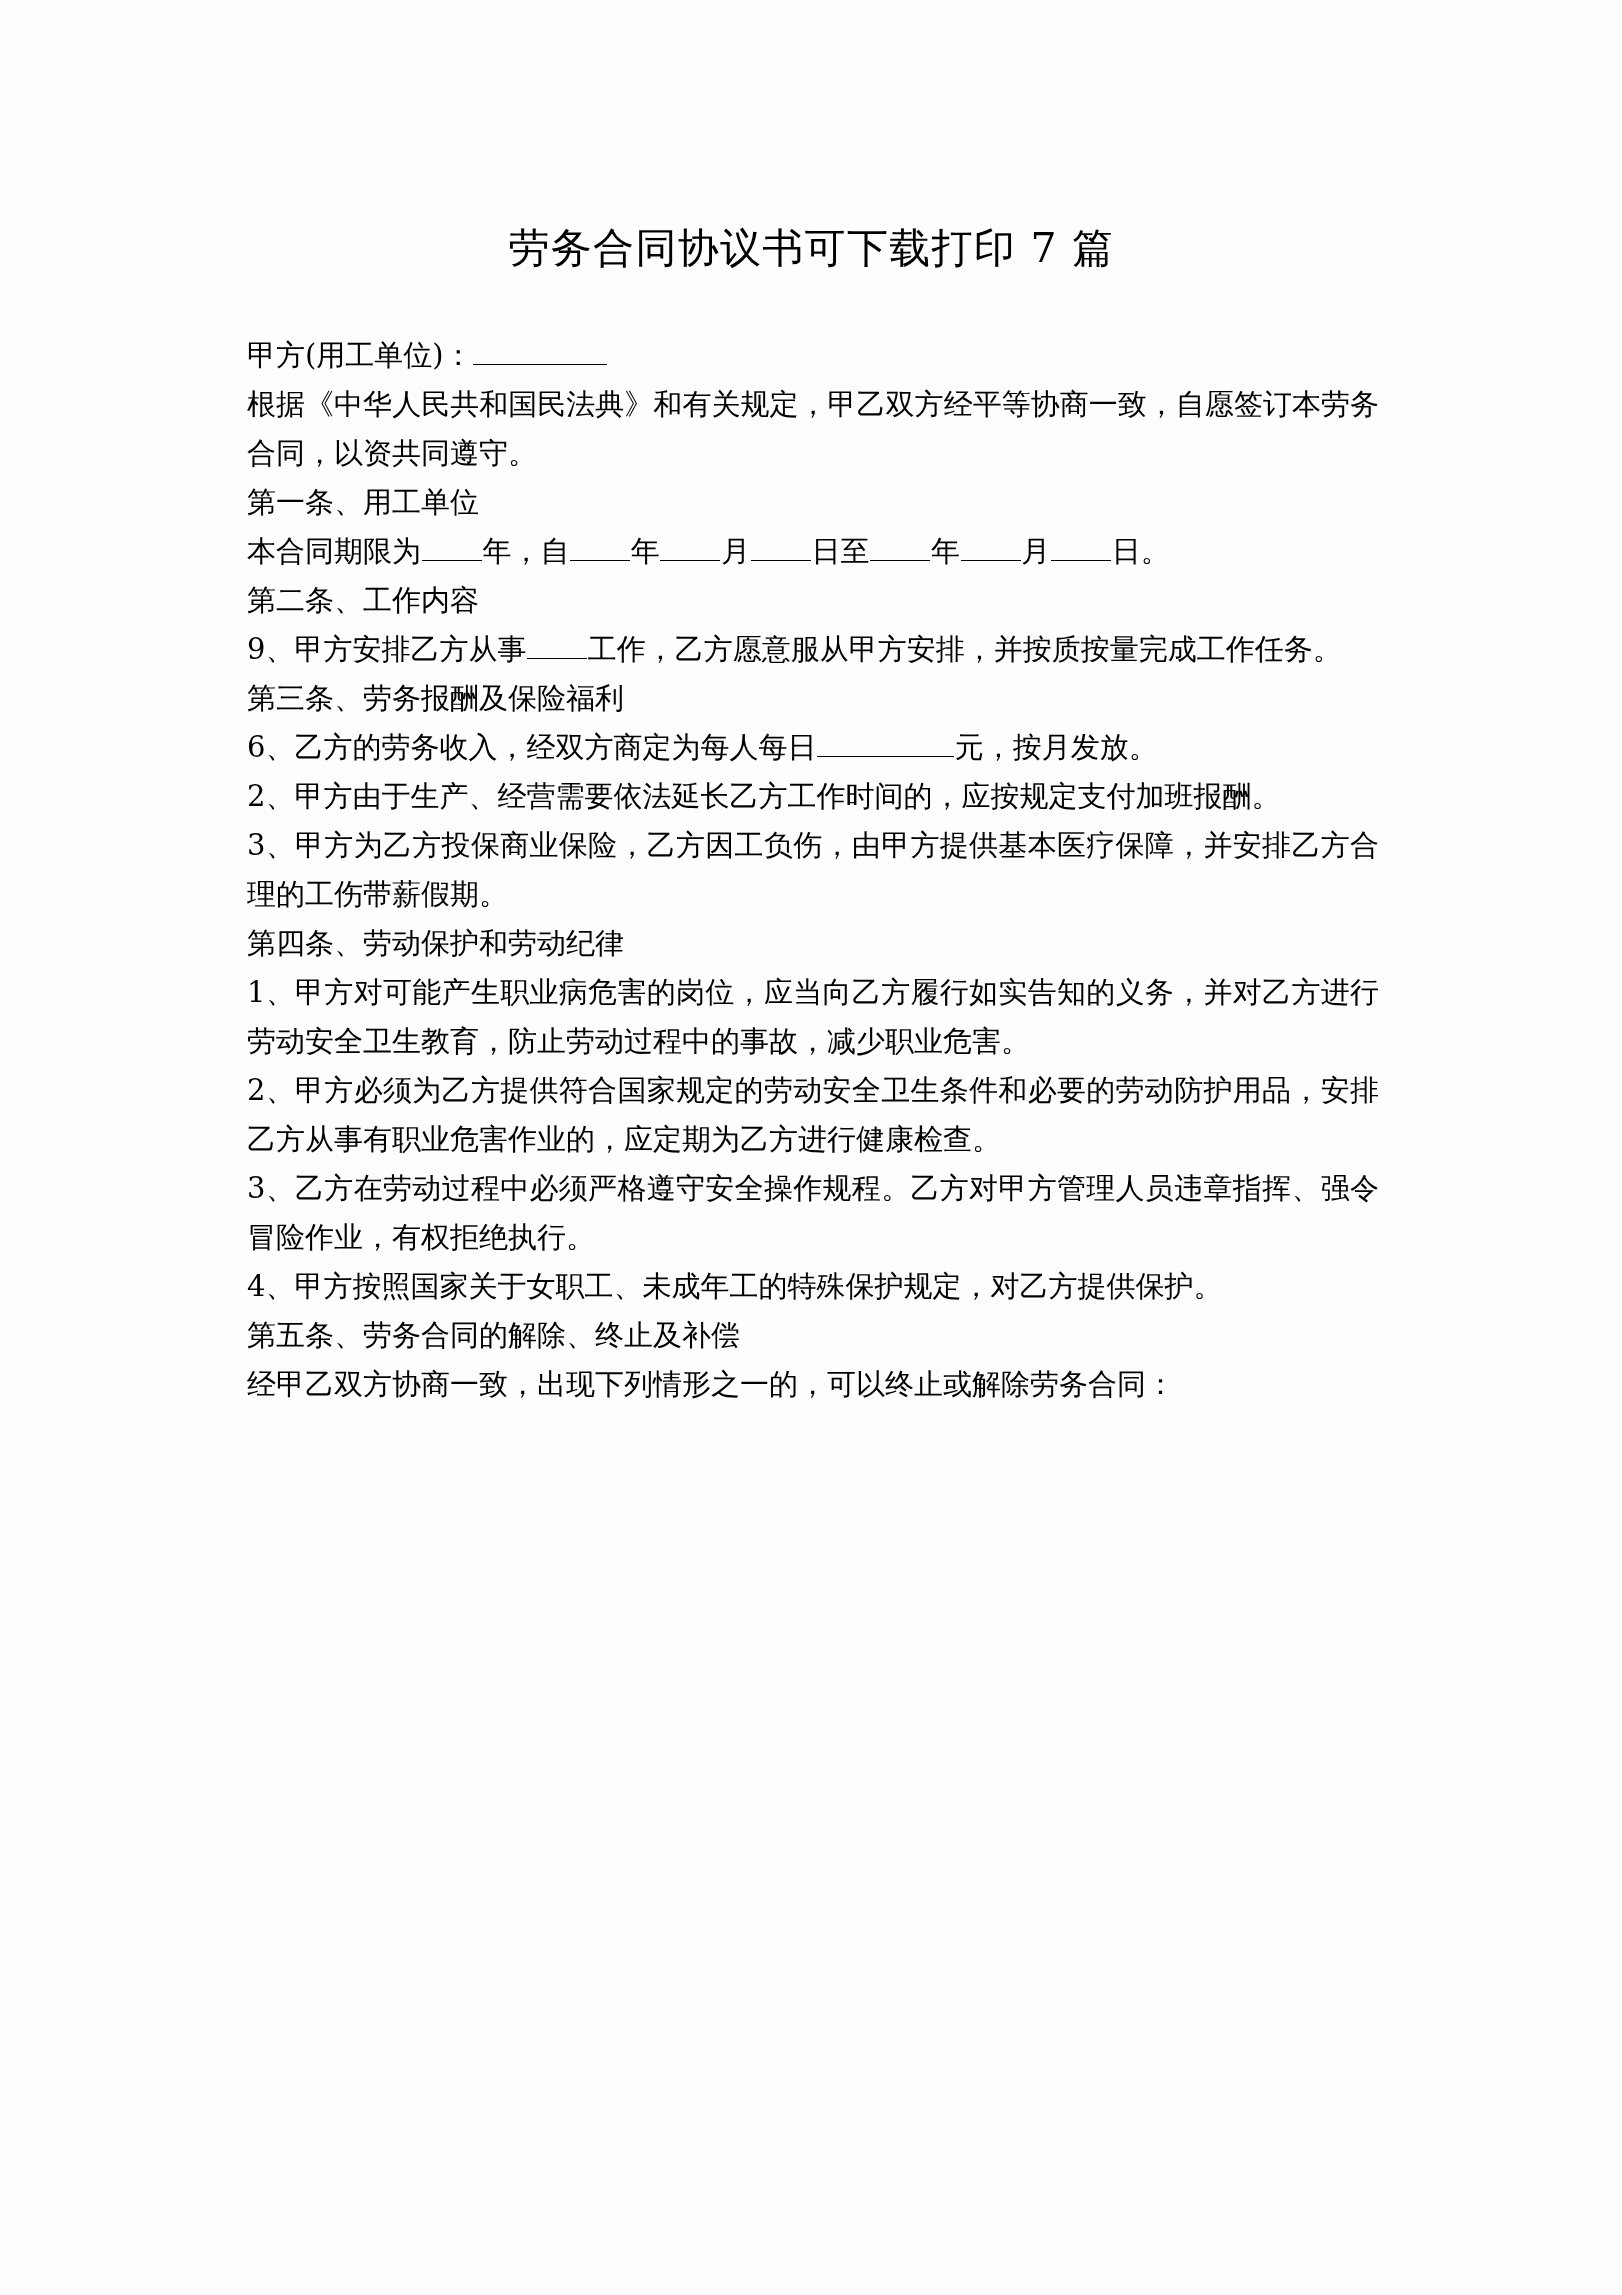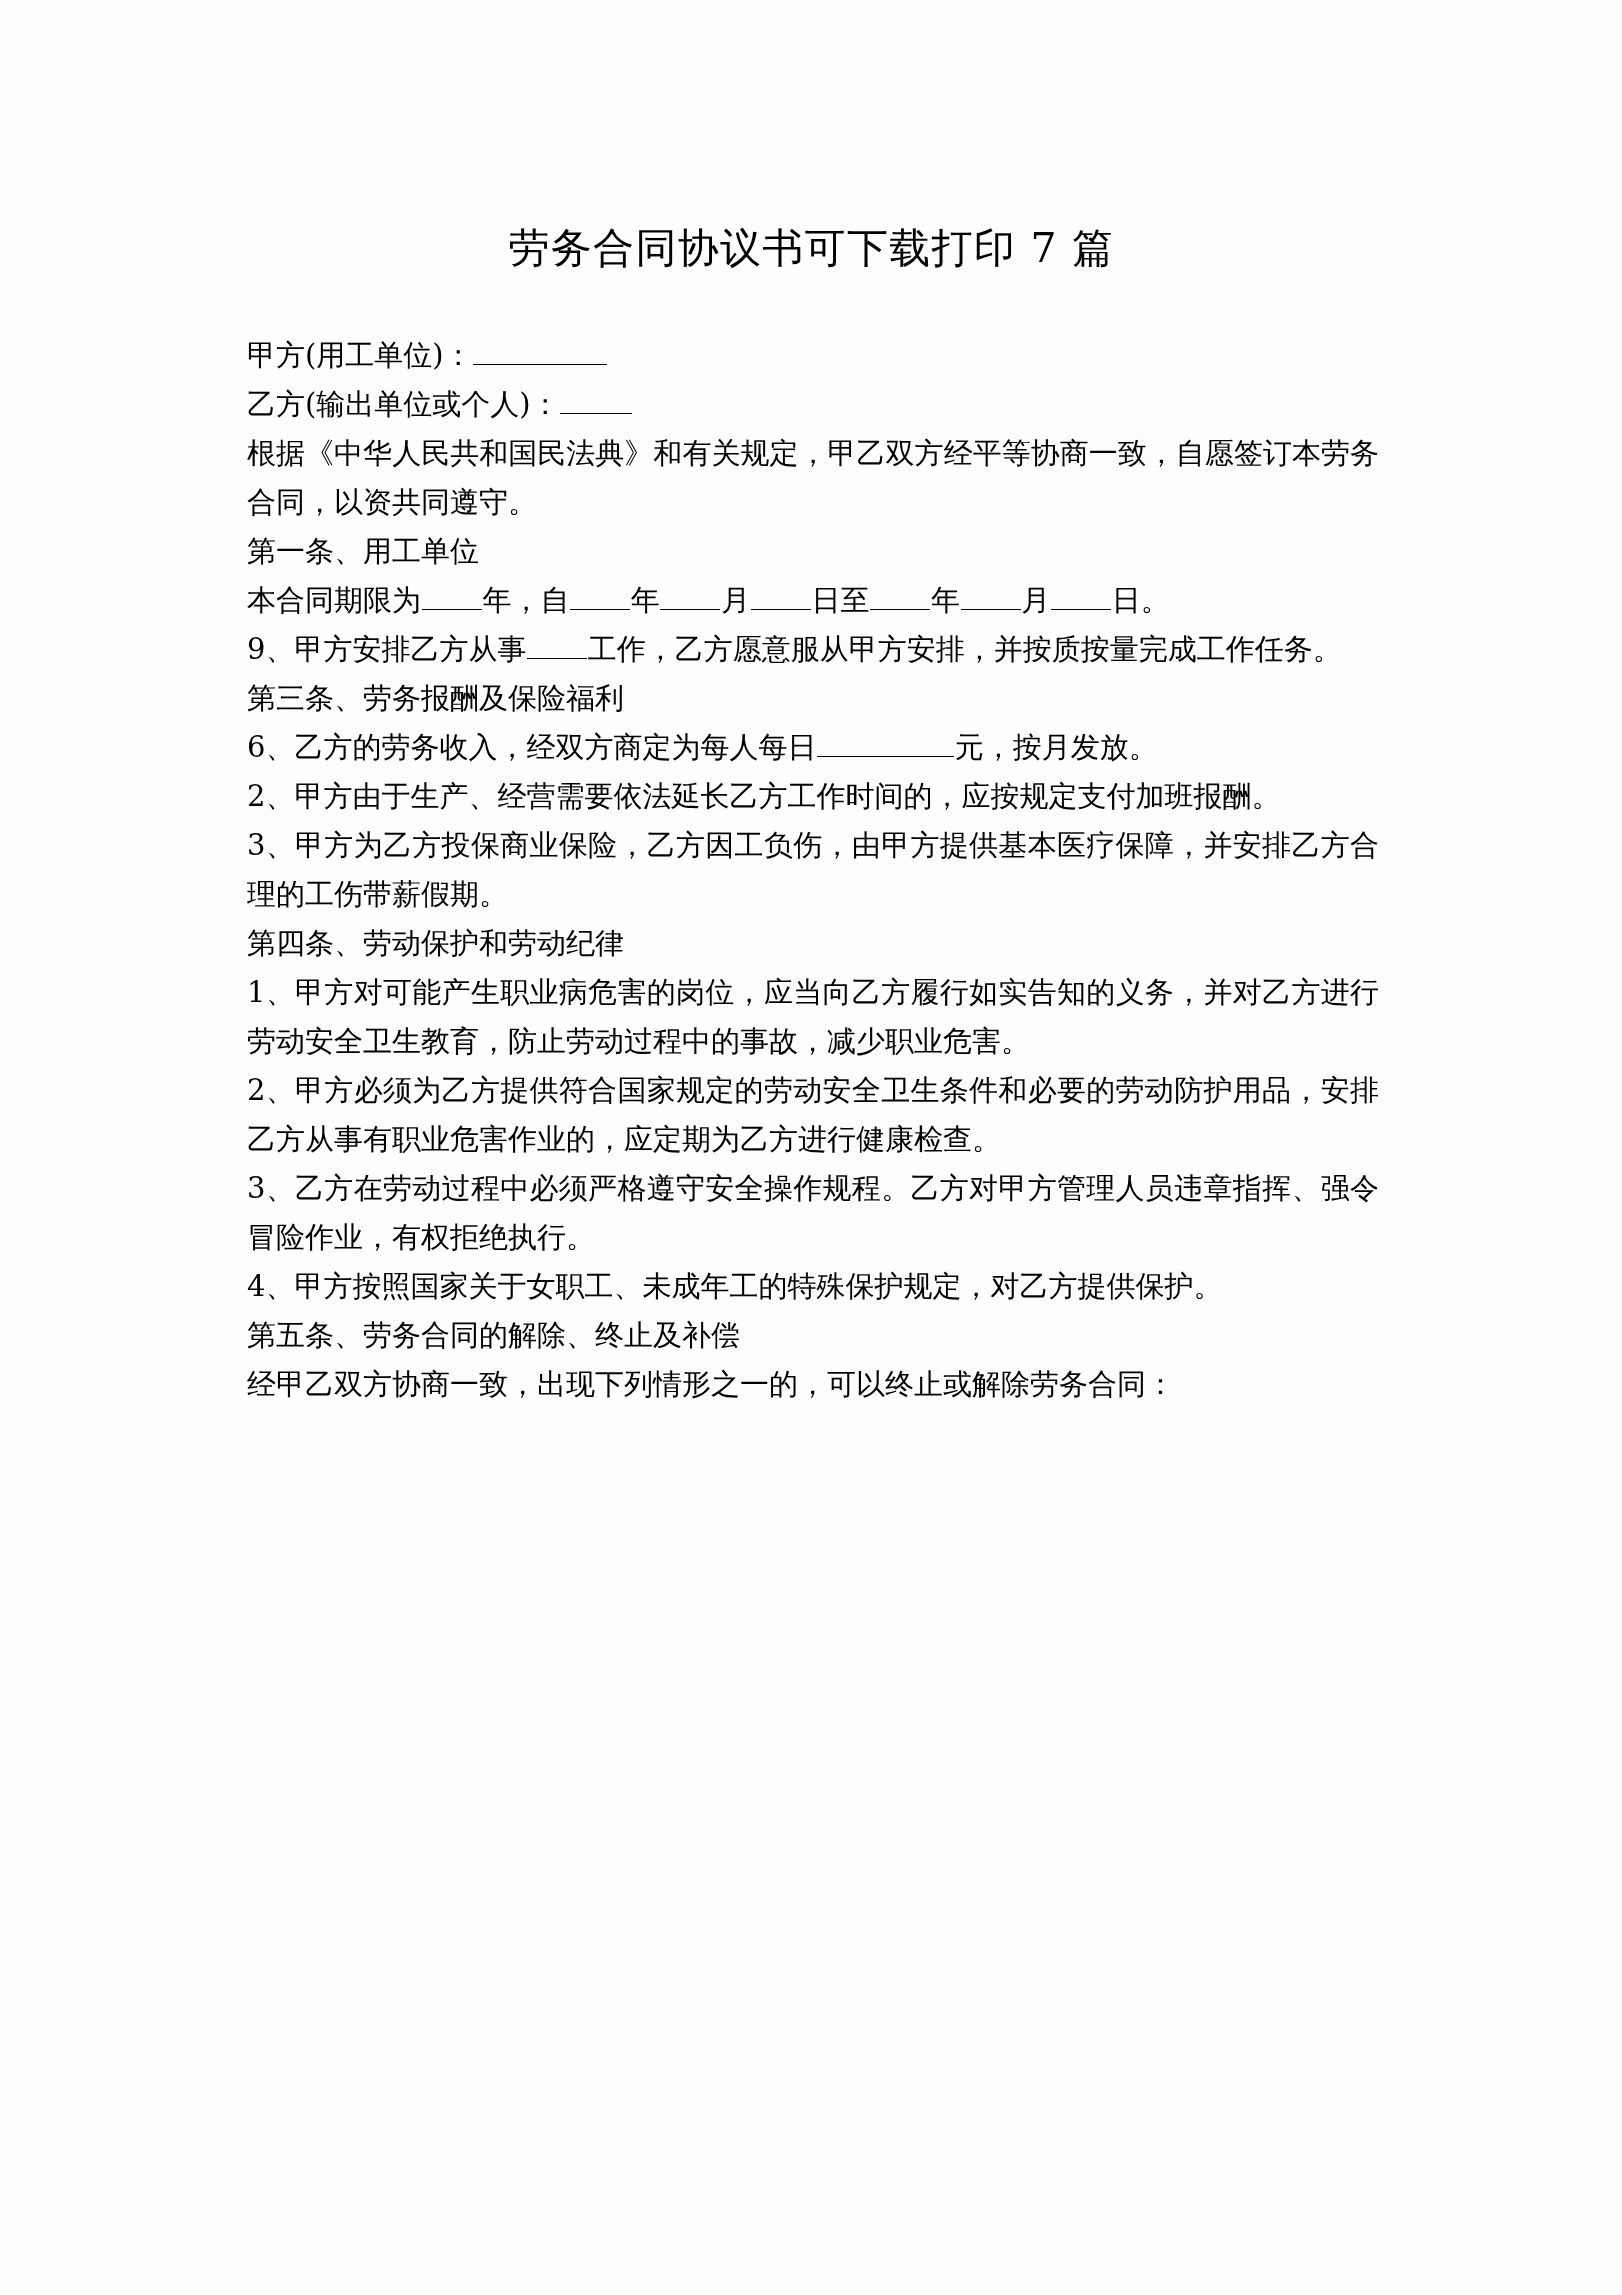--- a/index.html
+++ b/index.html
@@ -67,32 +67,30 @@
 <div class="page">
 
   <h1 class="doc-title" id="title-el">劳务合同协议书可下载打印 7 篇</h1>
 
   <div class="body-block">
 
     <p class="para">
       <span>甲方(用工单位)：</span><span class="blank b-sig"></span>
     </p>
 
-    <p class="para">
-      <span>乙方(输出单位或个人)：</span><span class="blank b-md"></span>
-    </p>
 
     <p class="para">根据《中华人民共和国民法典》和有关规定，甲乙双方经平等协商一致，自愿签订本劳务合同，以资共同遵守。</p>
 
     <p class="para">第一条、用工单位</p>
 
     <p class="para">
       <span>本合同期限为</span><span class="blank b-sm"></span><span>年，自</span><span class="blank b-sm"></span><span>年</span><span class="blank b-sm"></span><span>月</span><span class="blank b-sm"></span><span>日至</span><span class="blank b-sm"></span><span>年</span><span class="blank b-sm"></span><span>月</span><span class="blank b-sm"></span><span>日。</span>
     </p>
 
+    <p class="para">第二条、工作内容</p>
 
     <p class="para">
       <span>9、甲方安排乙方从事</span><span class="blank b-sm"></span><span>工作，乙方愿意服从甲方安排，并按质按量完成工作任务。</span>
     </p>
 
 
     <p class="para">第三条、劳务报酬及保险福利</p>
 
     <p class="para">
       <span>6、乙方的劳务收入，经双方商定为每人每日</span><span class="blank b-xl"></span><span>元，按月发放。</span>

